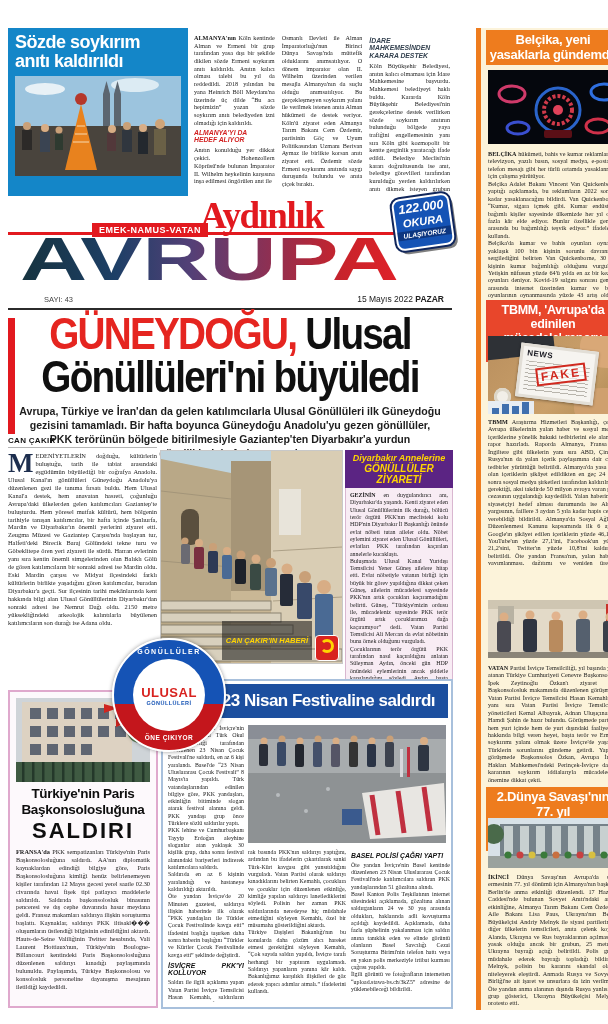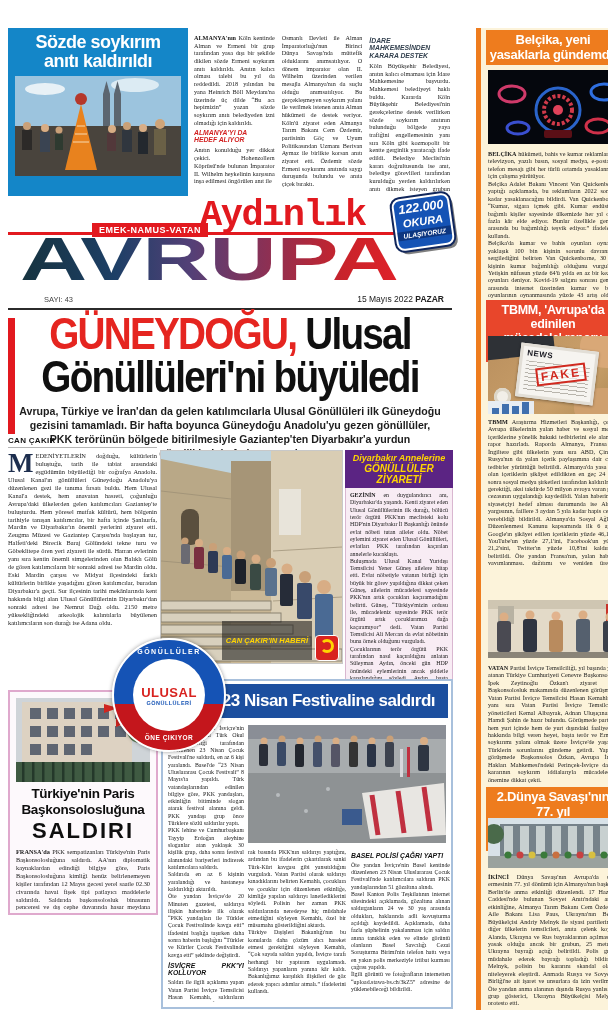--- a/index.html
+++ b/index.html
@@ -12,21 +12,21 @@
   .leadword{font-weight:bold;}
   .subhead{font-family:"Liberation Sans",sans-serif;font-weight:bold;font-style:italic;
            font-size:6.8px;line-height:1.12;margin:2.5px 0;white-space:pre-line;}
   .subhead.red{color:#d21f1f;}
   .subhead.navy{color:#33414f;}
   .subhead.blk{color:#111;}
 
   
   .anit-box{left:8px;top:28px;width:180px;height:168px;background:#1486c8;padding:5px 7px;}
   .anit-head{color:#fff;font-family:"Liberation Sans",sans-serif;font-weight:800;font-size:18px;
-             line-height:1.06;text-align:center;white-space:pre-line;letter-spacing:-0.5px;}
+             line-height:1.06;white-space:pre-line;letter-spacing:-0.5px;}
   .anit-box svg{display:block;margin:5px auto 0;background:#9cc4de;}
 
   
   .top-article{left:194px;top:34px;width:256px;height:160px;display:flex;gap:7px;overflow:hidden;}
   .top-article .col{flex:1;overflow:hidden;}
   .top-article .bt{font-size:6.2px;}
 
   
   .sidebar{left:476px;top:28px;width:154px;height:982px;background:#fcf3da;
            border-left:5px solid #ee7c1e;border-right:5px solid #ee7c1e;}
@@ -64,21 +64,21 @@
             background:repeating-linear-gradient(180deg,#b8b4ac 0 1px,transparent 1px 4px);}
   .tp-fake{position:absolute;left:15px;top:15px;transform:rotate(-14deg);font-family:"Liberation Sans",sans-serif;
            font-weight:800;font-size:12px;color:#d02a20;border:2.5px solid #d02a20;padding:0 3px;
            letter-spacing:2px;background:rgba(255,255,255,.6);}
 
   
   .masthead{left:8px;top:196px;width:444px;height:114px;border-bottom:2px solid #2b2b2b;}
   .red-line{position:absolute;left:0;top:36px;width:100%;height:3px;background:#e2191f;}
   .slogan{position:absolute;left:84px;top:27px;background:#e2191f;color:#fff;
           font-family:"Liberation Sans",sans-serif;font-weight:bold;font-size:9px;padding:2px 7px;letter-spacing:.5px;}
-  .brand-top{position:absolute;left:192px;top:-2px;color:#e2191f;font-family:Liberation Mono, monospace;
+  .brand-top{position:absolute;left:192px;top:-2px;color:#e2191f;font-family:Liberation Serif, serif;
              font-weight:800;font-size:37px;letter-spacing:-1.5px;}
   .brand-main{position:absolute;left:12px;top:32px;font-family:"Liberation Sans",sans-serif;font-weight:800;
               font-size:62px;line-height:1;transform:scaleX(1.5);transform-origin:left top;color:#1d3f66;}
   @supports (-webkit-background-clip:text){
     .brand-main{background:linear-gradient(90deg,#16333f 0%,#1d3f66 25%,#544077 45%,#8c3054 65%,#c8232b 85%,#e02128 100%);
                 -webkit-background-clip:text;background-clip:text;color:transparent;}
   }
   .issue{position:absolute;left:36px;bottom:4px;font-family:"Liberation Sans",sans-serif;font-size:7.5px;color:#444;}
   .dateline{position:absolute;right:8px;bottom:4px;font-family:"Liberation Sans",sans-serif;font-size:8.5px;color:#222;}
   .badge{position:absolute;right:0px;top:0px;width:58px;height:52px;background:#1553b5;border:2px solid #fff;
@@ -137,21 +137,21 @@
   
   .pkk{left:161px;top:679px;width:292px;height:330px;border:2px solid #a8c0dc;background:#fff;padding:3px;}
   .pkk-title{background:#1c4f9f;color:#fff;font-family:"Liberation Sans",sans-serif;font-weight:800;
              font-size:17px;text-align:center;line-height:34px;height:34px;letter-spacing:-0.5px;}
   .pkk-c1{position:absolute;left:5px;top:44px;width:76px;bottom:5px;font-size:5.9px;overflow:hidden;}
   .pkk-photo{position:absolute;left:85px;top:44px;}
   .pkk-c2{position:absolute;left:85px;top:168px;width:98px;bottom:5px;font-size:5.9px;overflow:hidden;}
   .pkk-c3{position:absolute;left:188px;top:168px;width:99px;bottom:5px;font-size:5.9px;overflow:hidden;}
 
   
-  .paris{left:8px;top:690px;width:150px;height:225px;border:2px solid #dfa9cd;background:#fdf9fc;
+  .paris{left:8px;top:690px;width:150px;height:318px;border:2px solid #dfa9cd;background:#fdf9fc;
          padding:6px;overflow:hidden;}
   .paris svg{display:block;margin:0 auto 4px;}
   .p-h1{font-family:"Liberation Sans",sans-serif;font-weight:800;font-size:13.5px;text-align:center;
         line-height:1.15;color:#0e0e0e;letter-spacing:-0.3px;}
   .p-h2{font-family:"Liberation Sans",sans-serif;font-weight:800;font-size:22px;text-align:center;
         letter-spacing:2px;color:#0e0e0e;margin:1px 0 4px;}
   .p-body{font-size:6.3px;line-height:1.26;text-align:justify;color:#1b1b1b;}
 </style>
 </head>
 <body>

